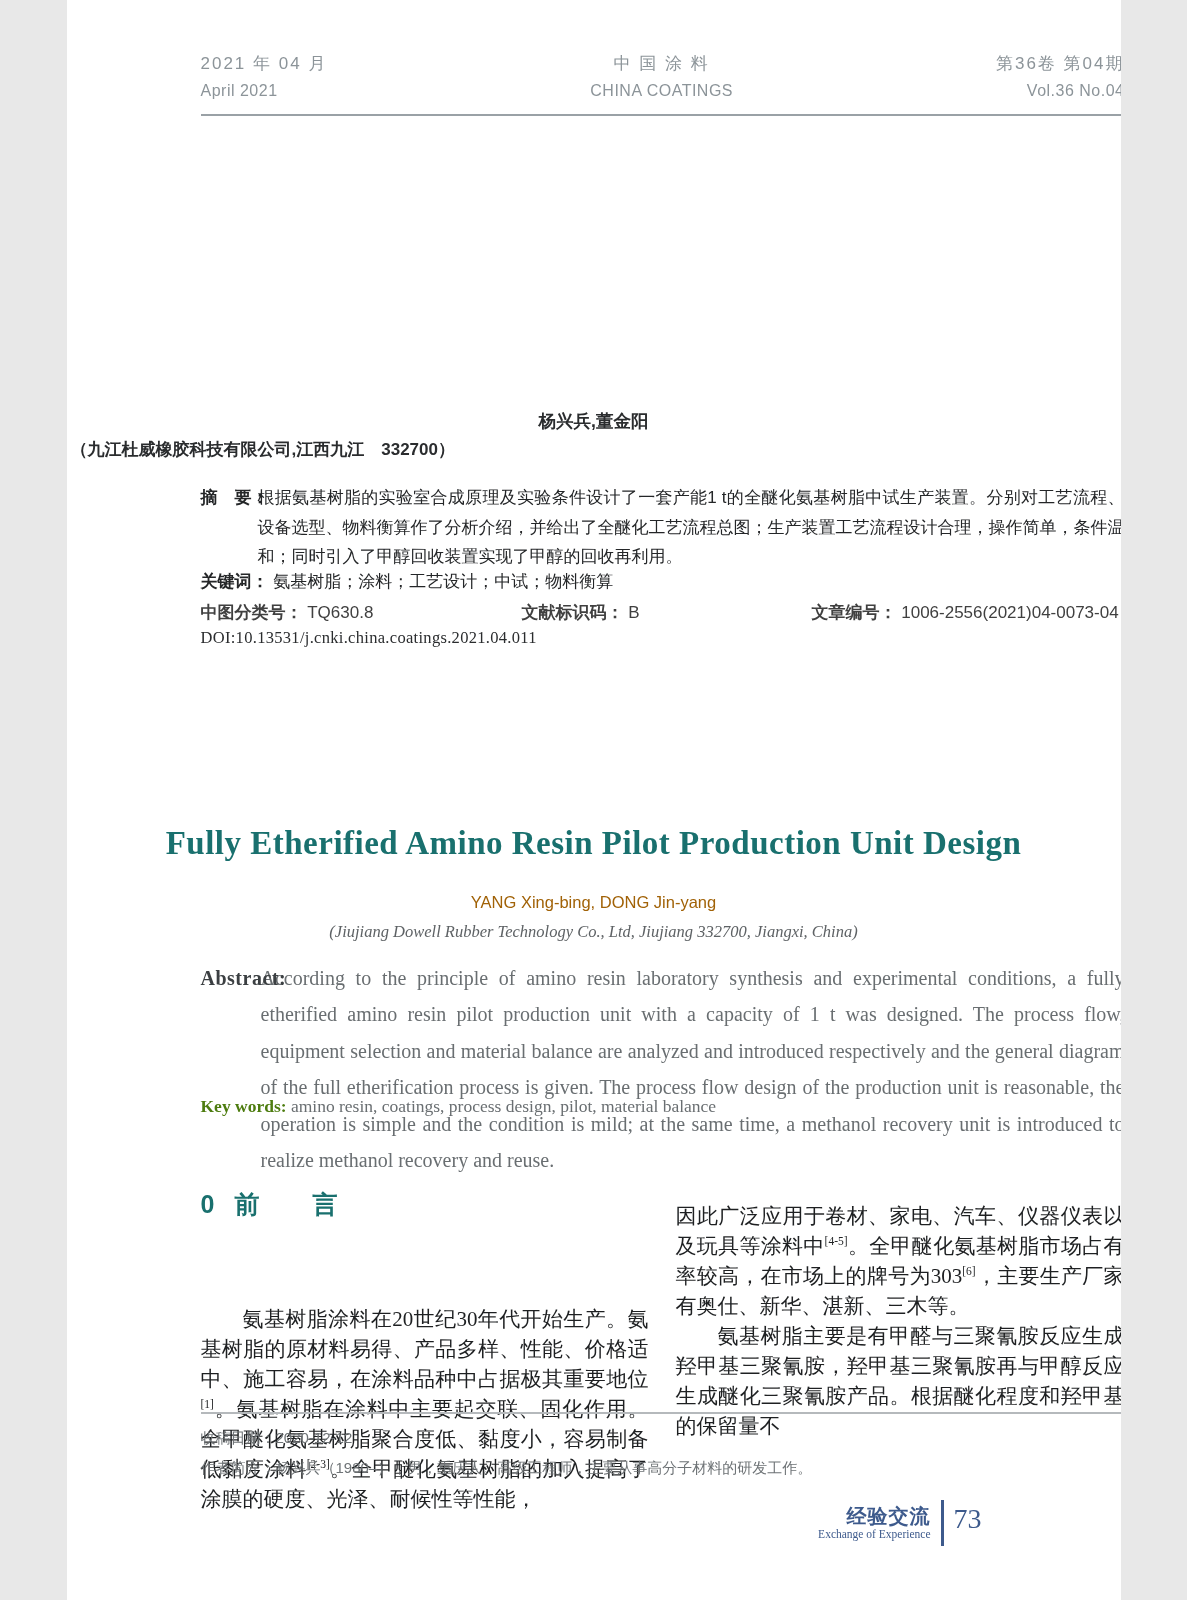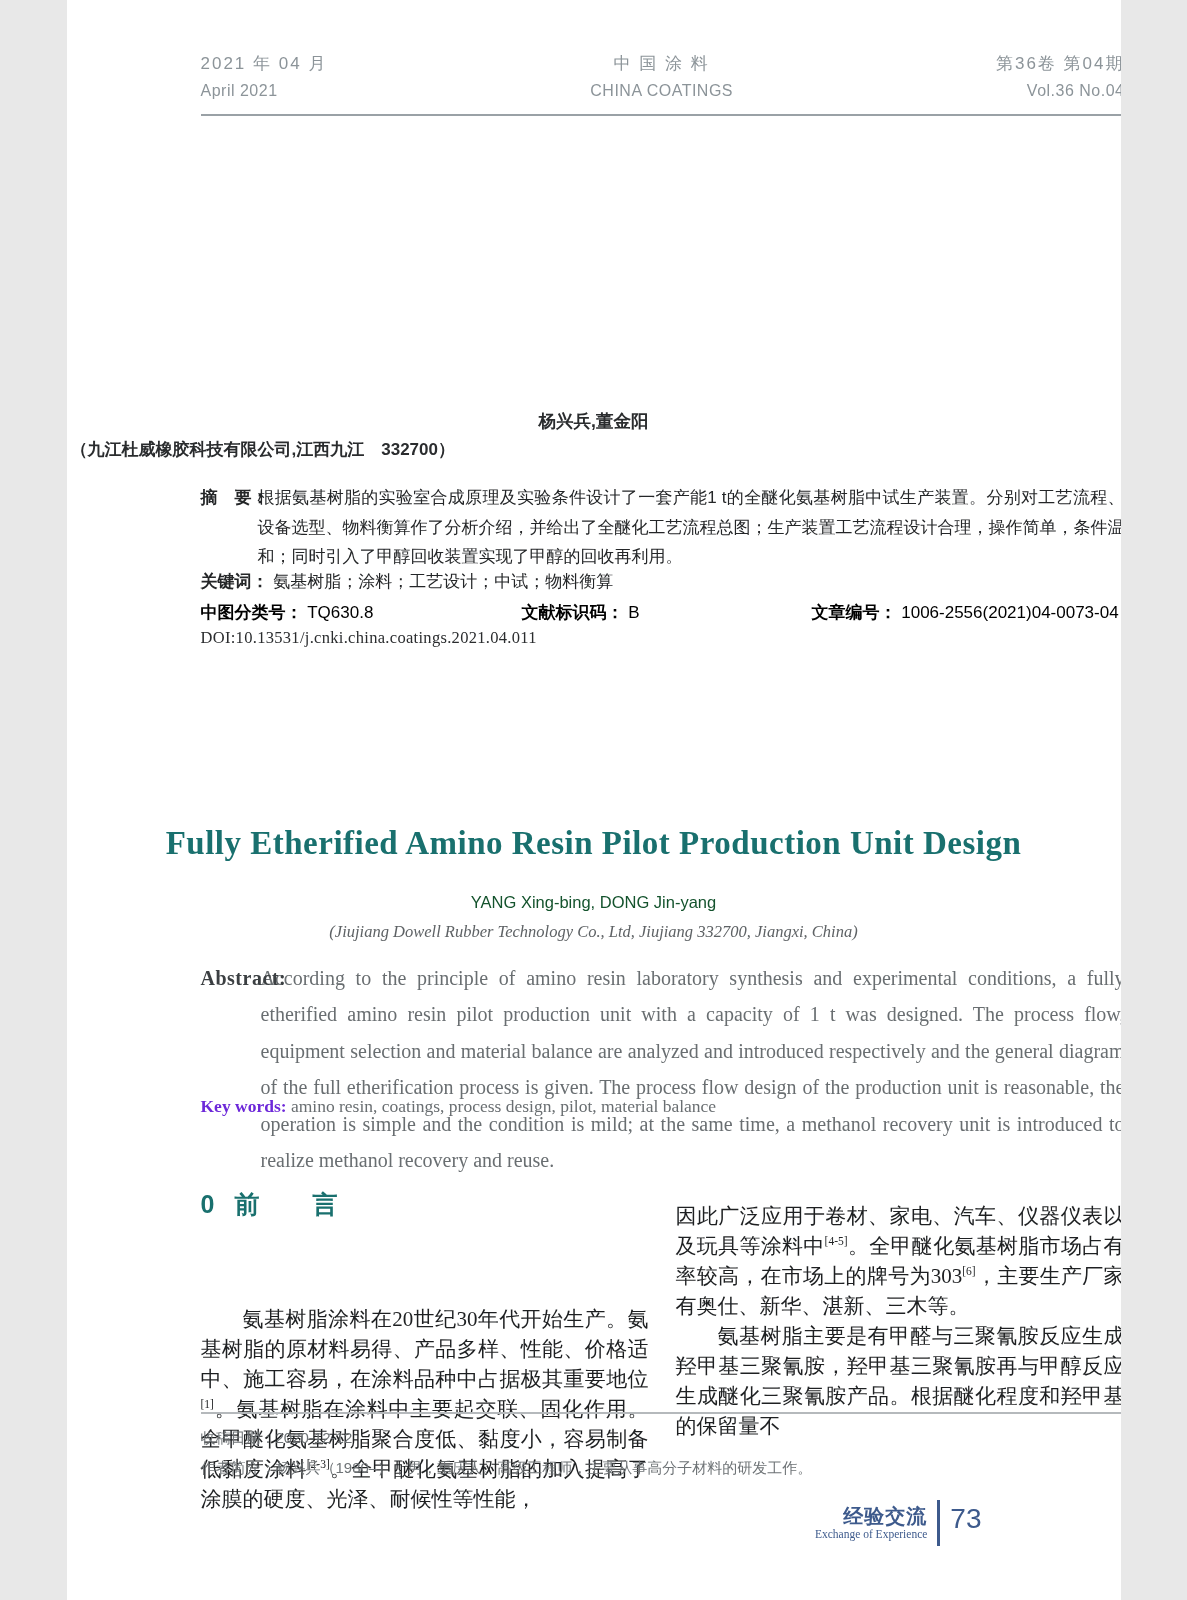--- a/index.html
+++ b/index.html
@@ -37,46 +37,46 @@
 
   
   .abstract-cn{
     position:absolute;top:483px;left:134px;width:924px;
     font-size:17px;line-height:29.5px;text-align:justify;color:#242628;
     padding-left:57px;box-sizing:border-box;
   }
   .abstract-cn .lbl{position:absolute;left:0;top:0;font-weight:700;}
   .keywords-cn{position:absolute;top:570px;left:134px;width:924px;font-size:17px;color:#242628;}
   .keywords-cn .lbl{font-weight:700;}
-  .meta-row{position:absolute;top:601px;left:134px;width:924px;height:24px;font-size:17px;color:#000000;}
+  .meta-row{position:absolute;top:601px;left:134px;width:924px;height:24px;font-size:17px;color:#404040;}
   .meta-row .m1{position:absolute;left:0;}
   .meta-row .m2{position:absolute;left:321px;}
   .meta-row .m3{position:absolute;left:611px;}
   .meta-row .lbl{font-weight:700;}
   .doi{position:absolute;top:628px;left:134px;font-family:"Liberation Serif",serif;font-size:16.5px;color:#2a2c2e;letter-spacing:0.3px;}
 
   
   .title-en{
     position:absolute;top:825px;left:0;width:100%;text-align:center;
     font-family:"Liberation Serif",serif;font-weight:700;
     font-size:33px;color:#19706e;letter-spacing:0.5px;
   }
-  .authors-en{position:absolute;top:893px;left:0;width:100%;text-align:center;font-size:16.5px;color:#14532d;}
+  .authors-en{position:absolute;top:893px;left:0;width:100%;text-align:center;font-size:16.5px;color:#a16207;}
   .affil-en{position:absolute;top:922px;left:0;width:100%;text-align:center;font-family:"Liberation Serif",serif;font-style:italic;font-size:16.5px;color:#5e6265;}
 
   
   .abstract-en{
     position:absolute;top:960px;left:134px;width:924px;
     font-family:"Liberation Serif",serif;font-size:20px;line-height:36.4px;
     text-align:justify;color:#696e71;
     padding-left:60px;box-sizing:border-box;
   }
   .abstract-en .lbl{position:absolute;left:0;top:0;font-weight:700;color:#3b3f42;letter-spacing:0.5px;}
   .keywords-en{position:absolute;top:1096px;left:134px;width:924px;font-family:"Liberation Serif",serif;font-size:17.5px;color:#696e71;}
-  .keywords-en .lbl{font-weight:700;color:#6d28d9;}
+  .keywords-en .lbl{font-weight:700;color:#4d7c0f;}
 
   
   .sec-head{position:absolute;top:1188px;left:134px;color:#19706e;font-size:25px;font-weight:700;}
   .sec-head .num{letter-spacing:0;}
   .sec-head .ttl{margin-left:20px;letter-spacing:14px;}
   .col{font-size:21px;line-height:30px;text-align:justify;color:#1e2022;font-family:"Liberation Serif",serif;}
   .col p{margin:0;}
   .col p.ind{text-indent:2em;}
   .col-left{position:absolute;top:1304px;left:134px;width:448px;}
   .col-right{position:absolute;top:1201px;left:609px;width:449px;}
@@ -86,21 +86,21 @@
   .foot-rule{position:absolute;top:1412px;left:134px;width:924px;height:2px;background:#b5b9bc;}
   .foot-notes{position:absolute;top:1423px;left:134px;width:924px;font-size:15px;line-height:30px;color:#6e7376;}
   .bottom-tag{
     position:absolute;top:1500px;right:139px;
     display:flex;align-items:center;color:#3d5a8c;
   }
   .bottom-tag .labels{text-align:right;line-height:1.15;margin-left:32px;}
   .bottom-tag .cn{font-size:20px;font-weight:700;letter-spacing:1px;}
   .bottom-tag .en{font-family:"Liberation Serif",serif;font-size:11.5px;}
   .bottom-tag .bar{width:3px;height:46px;background:#3d5a8c;margin:0 10px;}
-  .bottom-tag .pg{font-family:Liberation Sans, sans-serif;font-size:28px;padding-bottom:8px;}
+  .bottom-tag .pg{font-family:Liberation Serif, serif;font-size:28px;padding-bottom:8px;}
 </style>
 </head>
 <body>
 
 <div class="page">
 
   <div class="runhead">
     <div class="cell c-left">
       <div class="cn">2021 年 04 月</div>
       <div class="en">April 2021</div>

